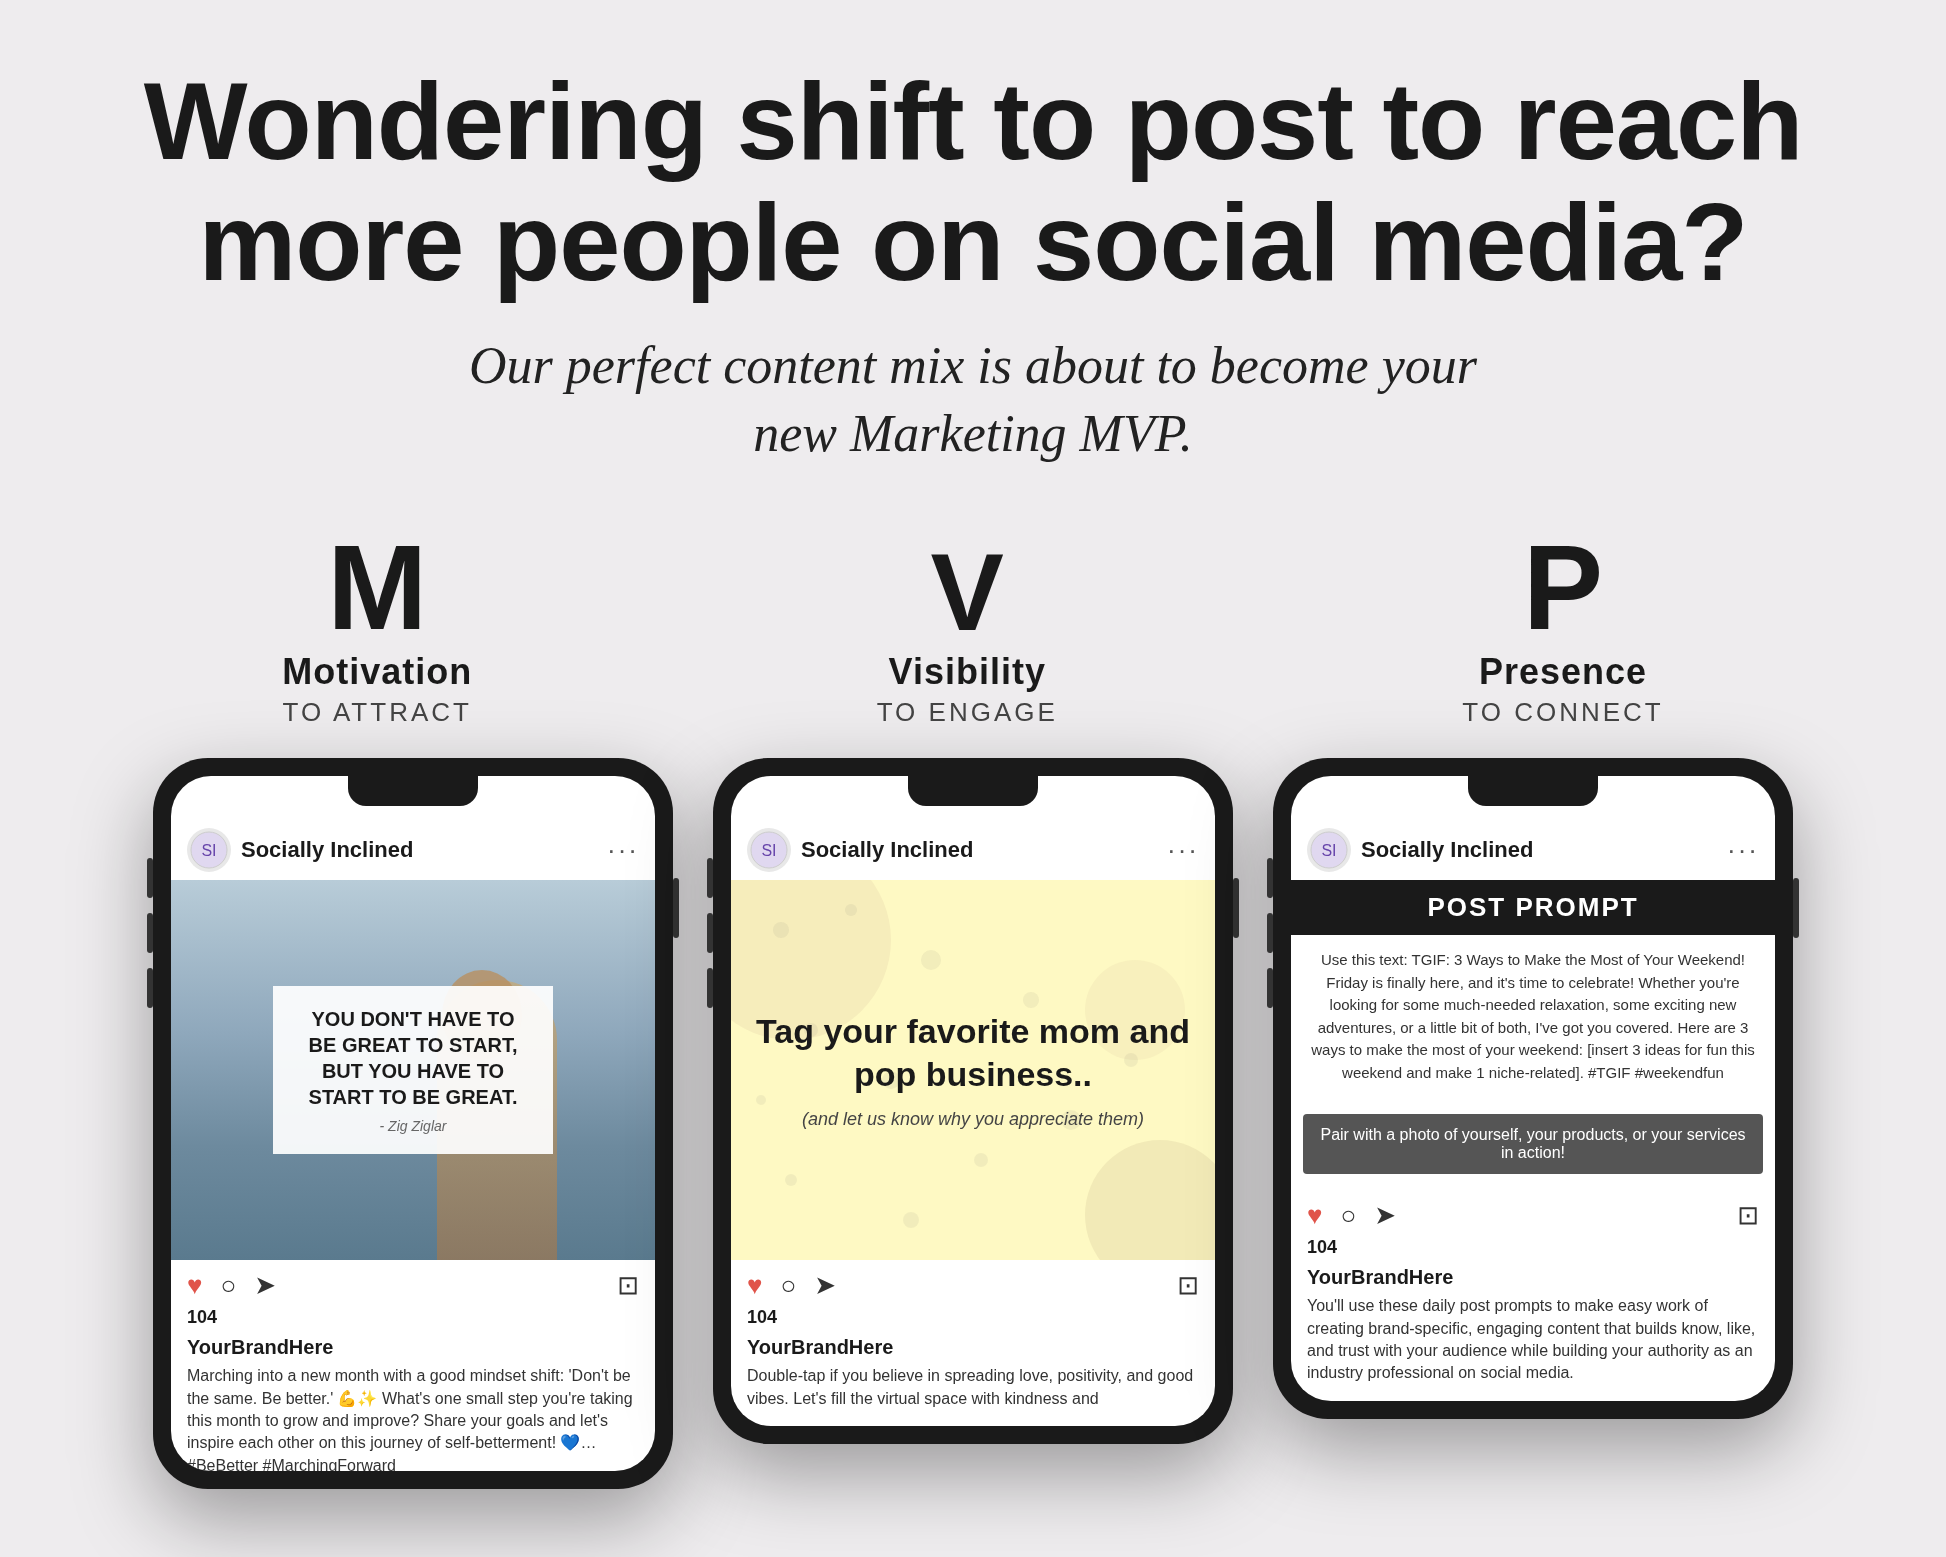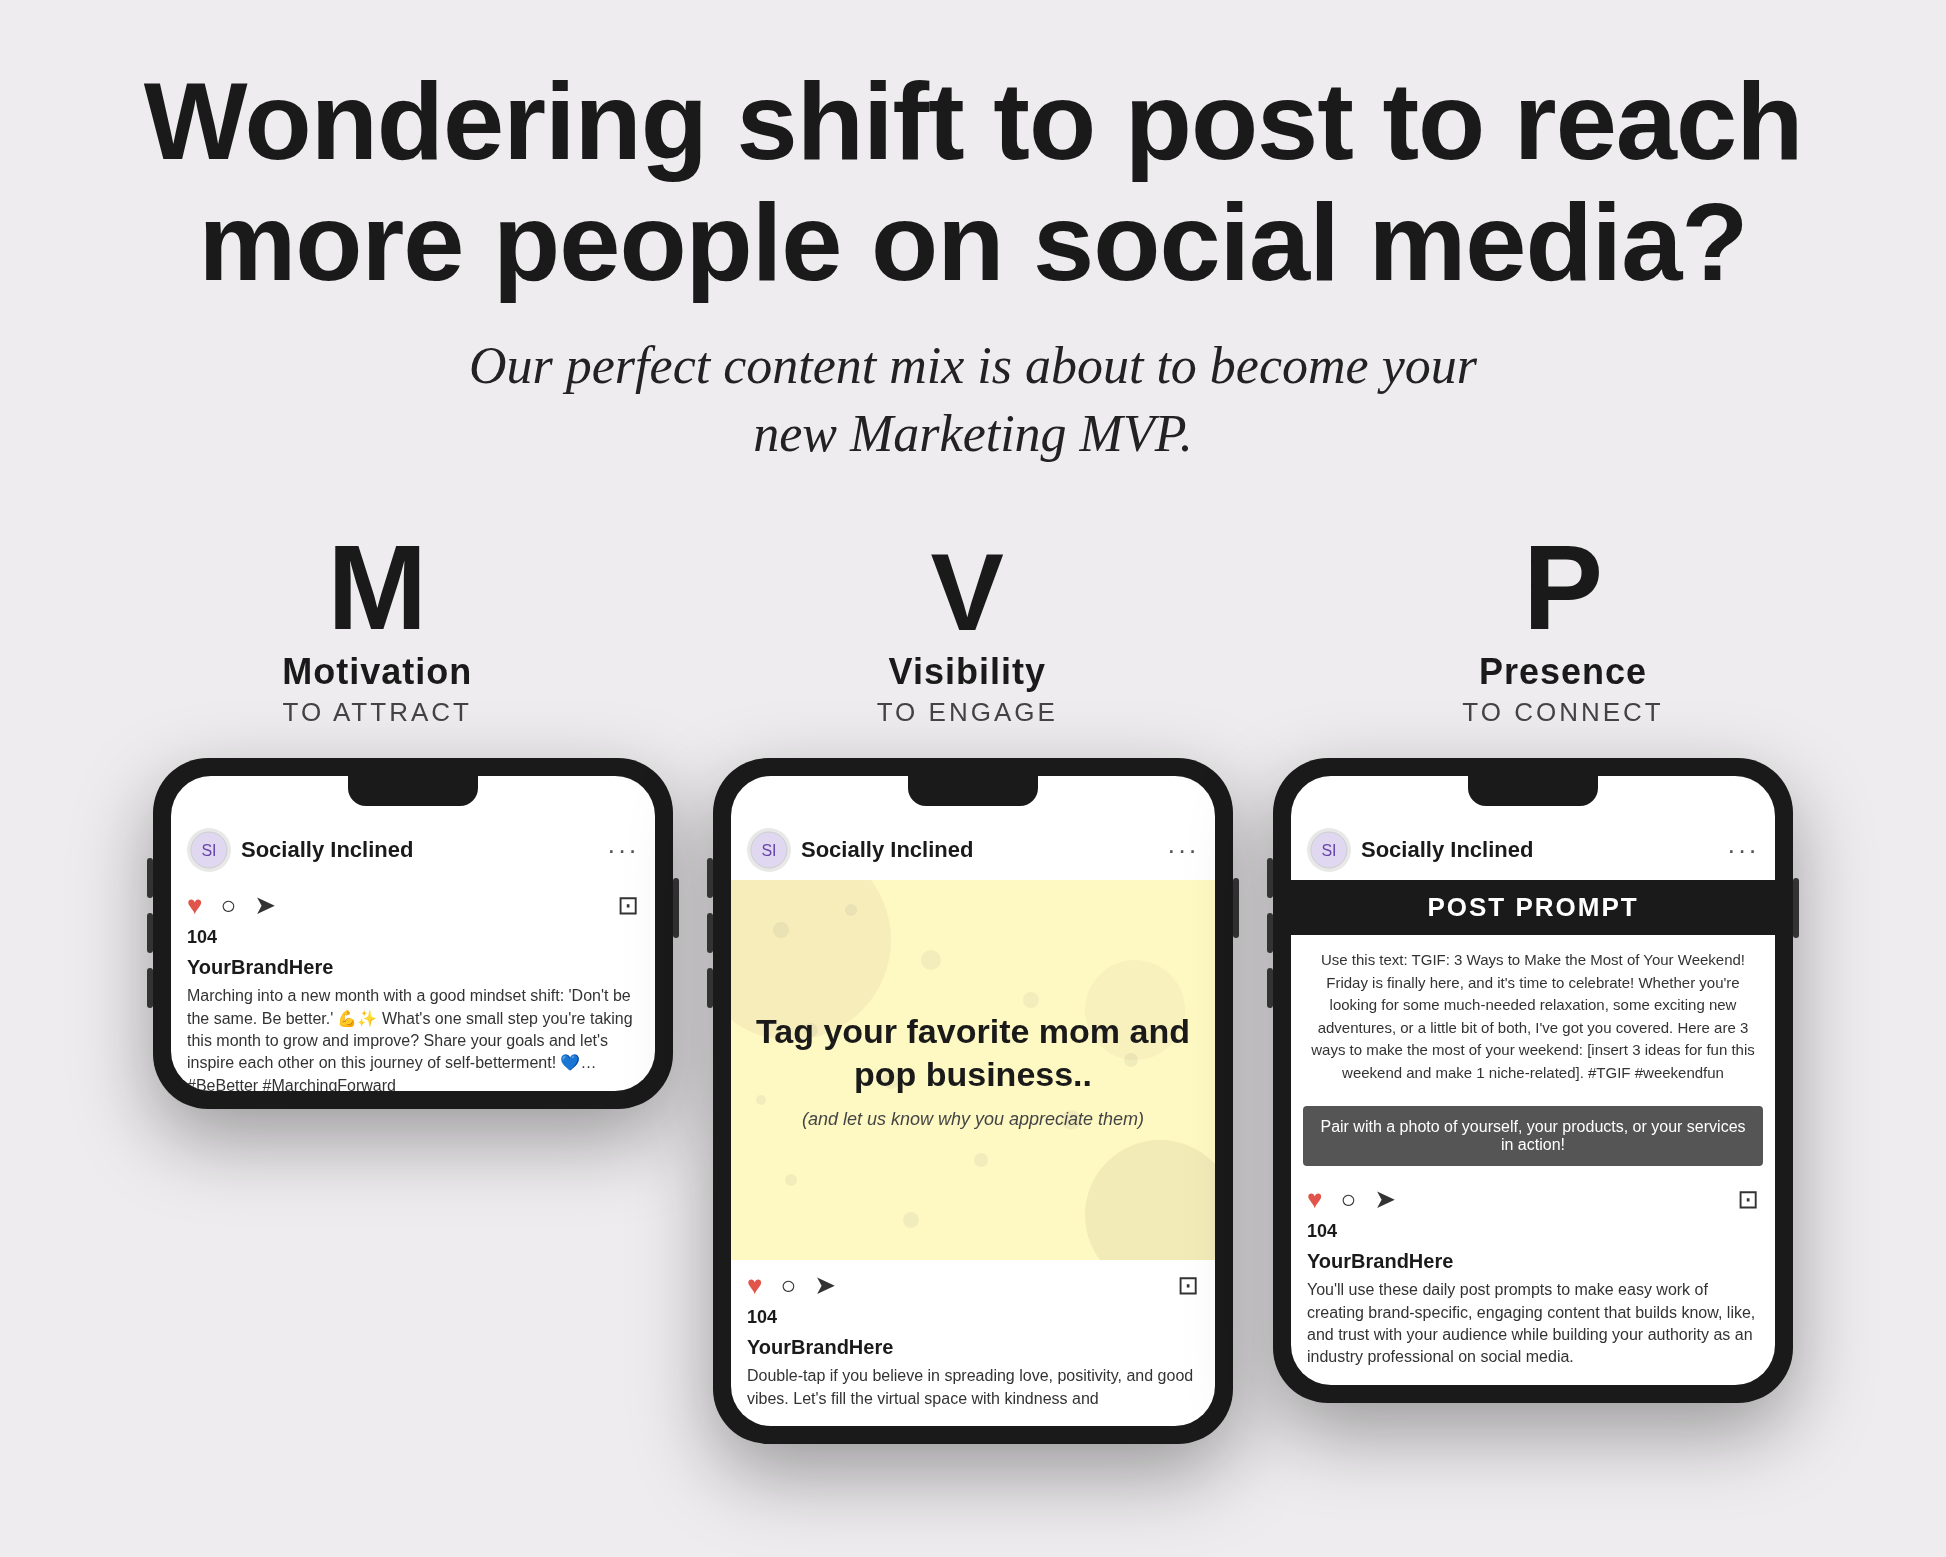--- a/index.html
+++ b/index.html
@@ -264,21 +264,21 @@
       line-height: 1.5;
       text-align: center;
     }
 
     .phone3-cta-box {
       background: #555;
       color: #fff;
       font-size: 16px;
       text-align: center;
       padding: 12px 16px;
-      margin: 8px 12px;
+      margin: 16px 12px;
       border-radius: 4px;
     }
 
     
     .ig-actions {
       display: flex;
       align-items: center;
       padding: 10px 16px 6px;
       gap: 18px;
     }
@@ -409,20 +409,32 @@
           <div class="ig-avatar">
             <svg viewBox="0 0 40 40" xmlns="http://www.w3.org/2000/svg">
               <circle cx="20" cy="20" r="18" fill="#e0d8f0" stroke="#ccc" stroke-width="1"></circle>
               <text x="20" y="26" text-anchor="middle" font-size="16" fill="#6644aa">SI</text>
             </svg>
           </div>
           <div class="ig-username">Socially Inclined</div>
           <div class="ig-dots">···</div>
         </div>
 
+        <div class="phone1-image">
+
+          <div style="position:absolute;inset:0;background:linear-gradient(180deg,#b8ccd8 0%,#8fa8bc 40%,#6d8a9e 70%,#5a7a8e 100%);"></div>
+
+          <div style="position:absolute;bottom:0;left:55%;width:120px;height:280px;background:linear-gradient(180deg,#c8a870 0%,#a07850 100%);border-radius:60px 60px 0 0;opacity:0.7;"></div>
+          <div style="position:absolute;bottom:200px;left:56%;width:80px;height:90px;background:#b89060;border-radius:50%;opacity:0.8;"></div>
+
+          <div class="phone1-quote-box">
+            <div class="phone1-quote-text">YOU DON'T HAVE TO BE GREAT TO START, BUT YOU HAVE TO START TO BE GREAT.</div>
+            <div class="phone1-quote-author">- Zig Ziglar</div>
+          </div>
+        </div>
 
         <div class="ig-actions">
           <span class="ig-action-icon heart">♥</span>
           <span class="ig-action-icon">○</span>
           <span class="ig-action-icon">➤</span>
           <span class="ig-bookmark">⊡</span>
         </div>
         <div class="ig-likes">104</div>
         <div class="ig-brand-name">YourBrandHere</div>
         <div class="ig-caption">Marching into a new month with a good mindset shift: 'Don't be the same. Be better.' 💪✨ What's one small step you're taking this month to grow and improve? Share your goals and let's inspire each other on this journey of self-betterment! 💙 #BeBetter #MarchingForward</div>

